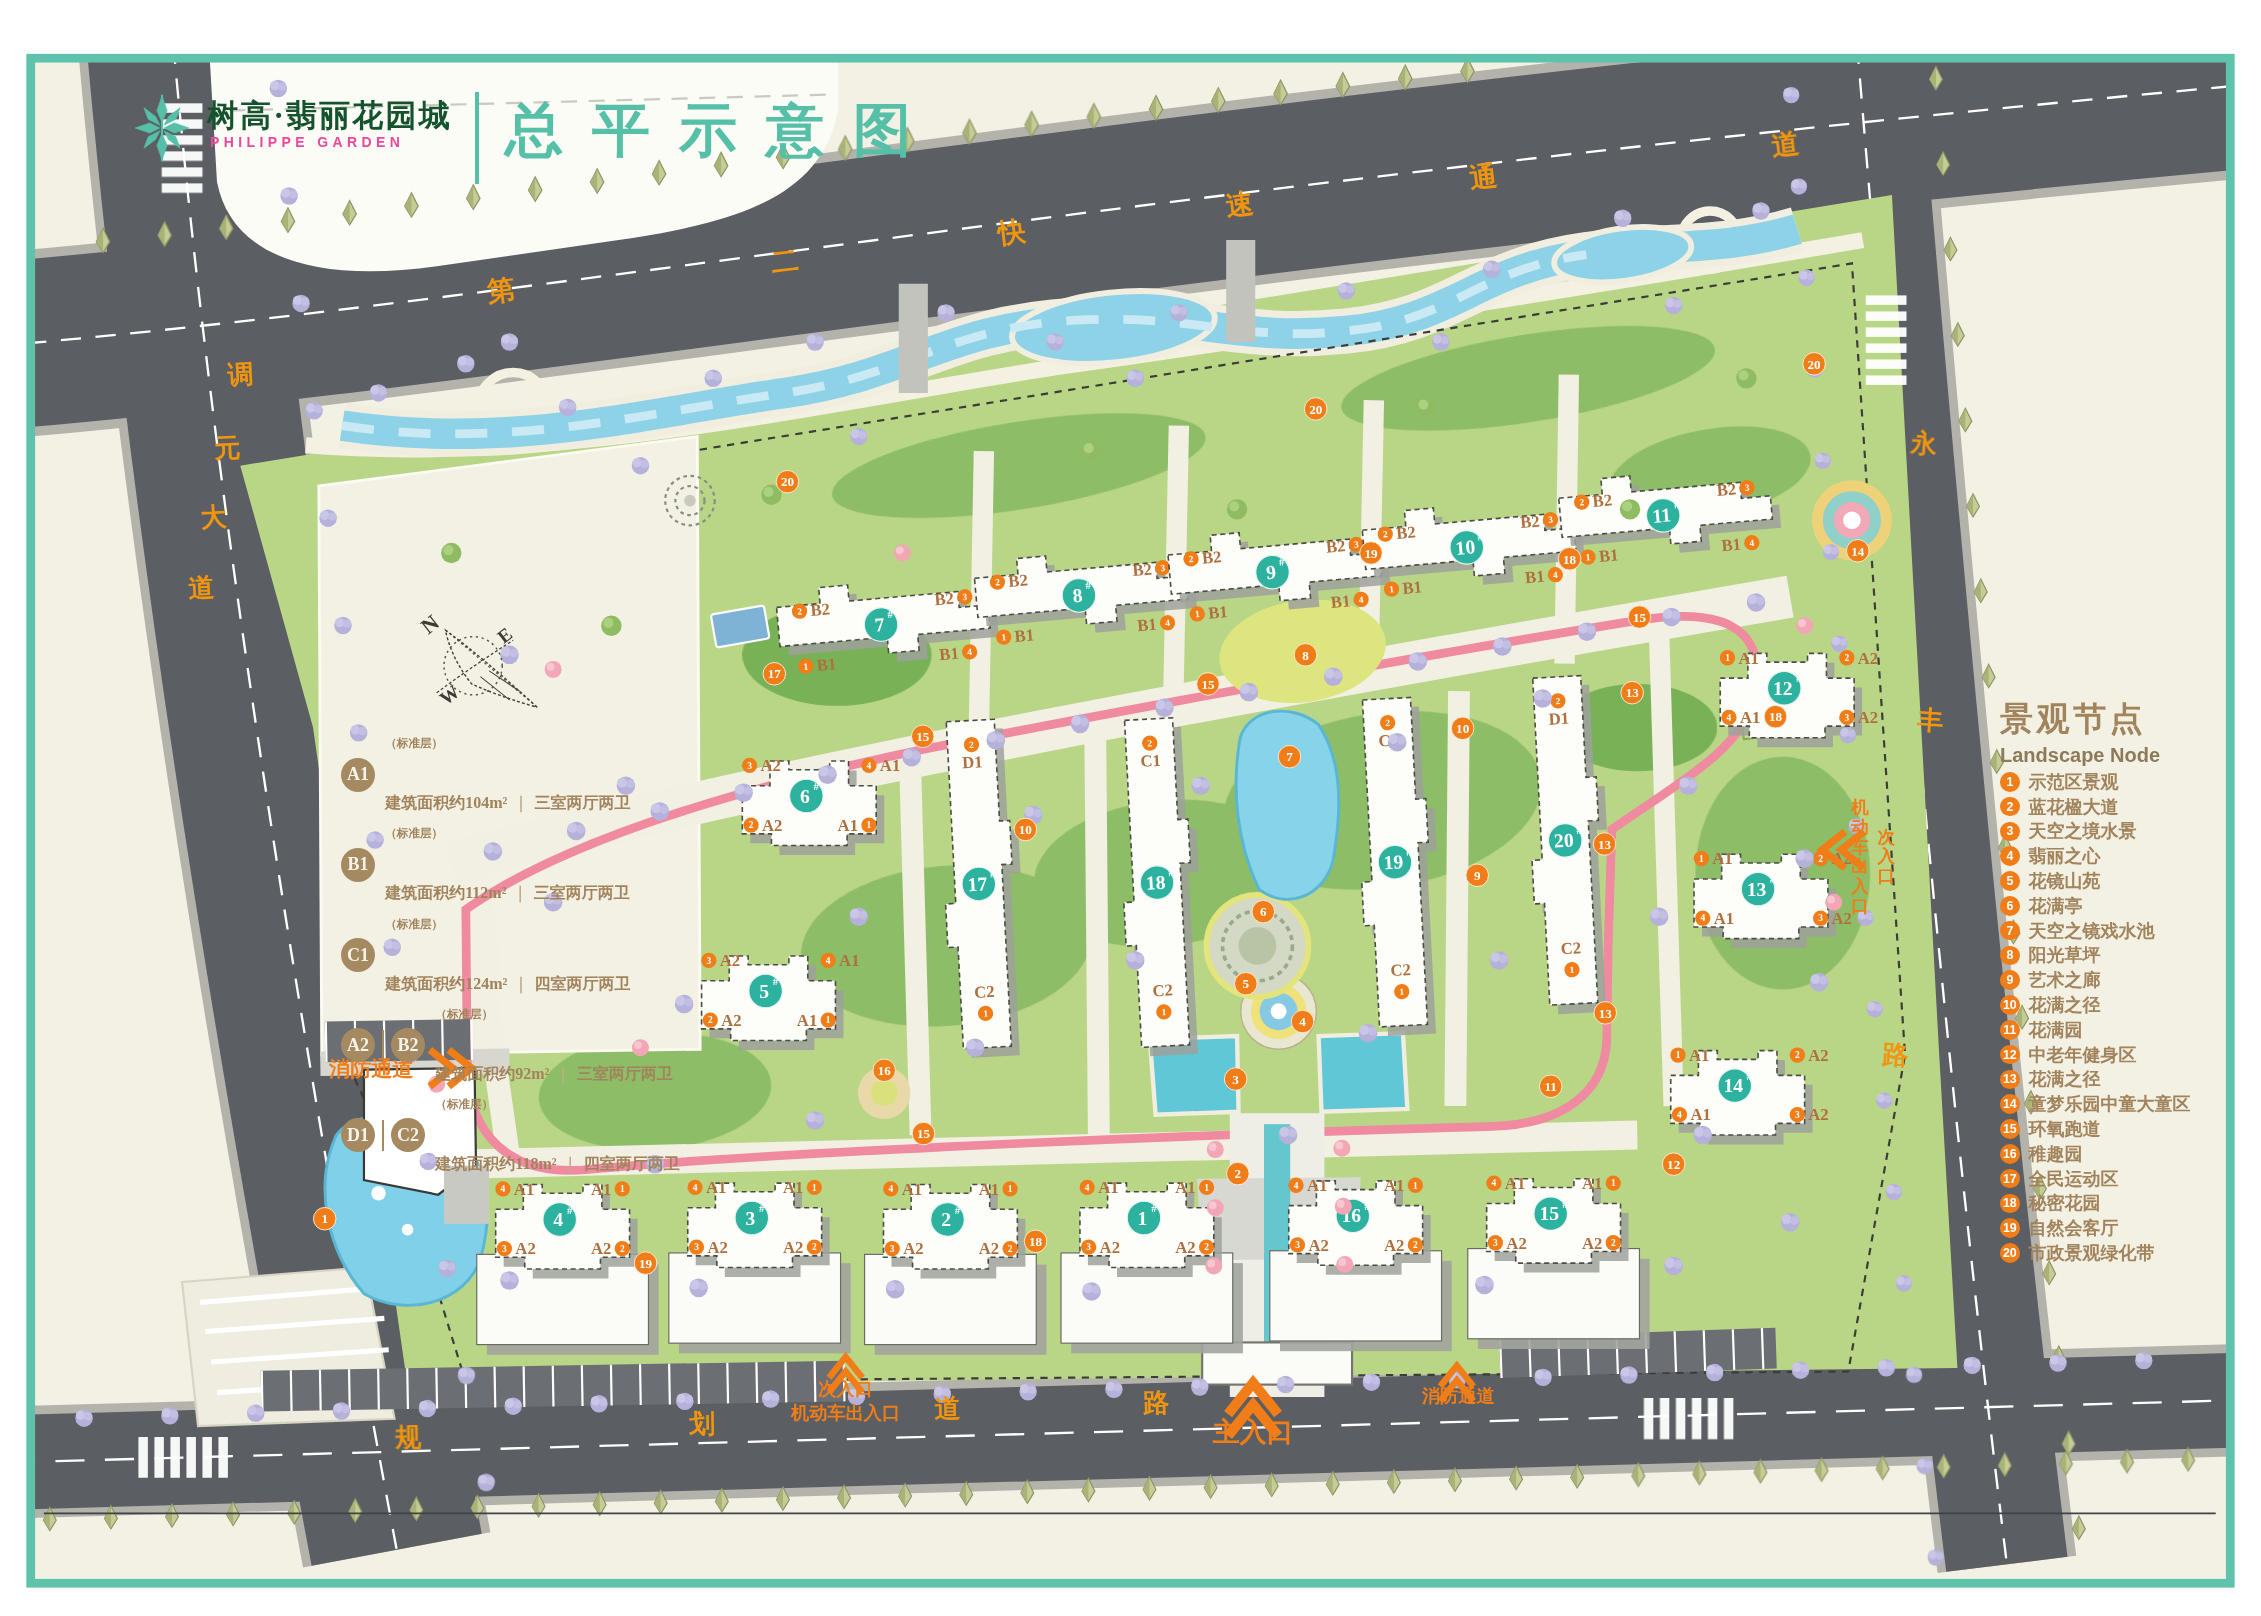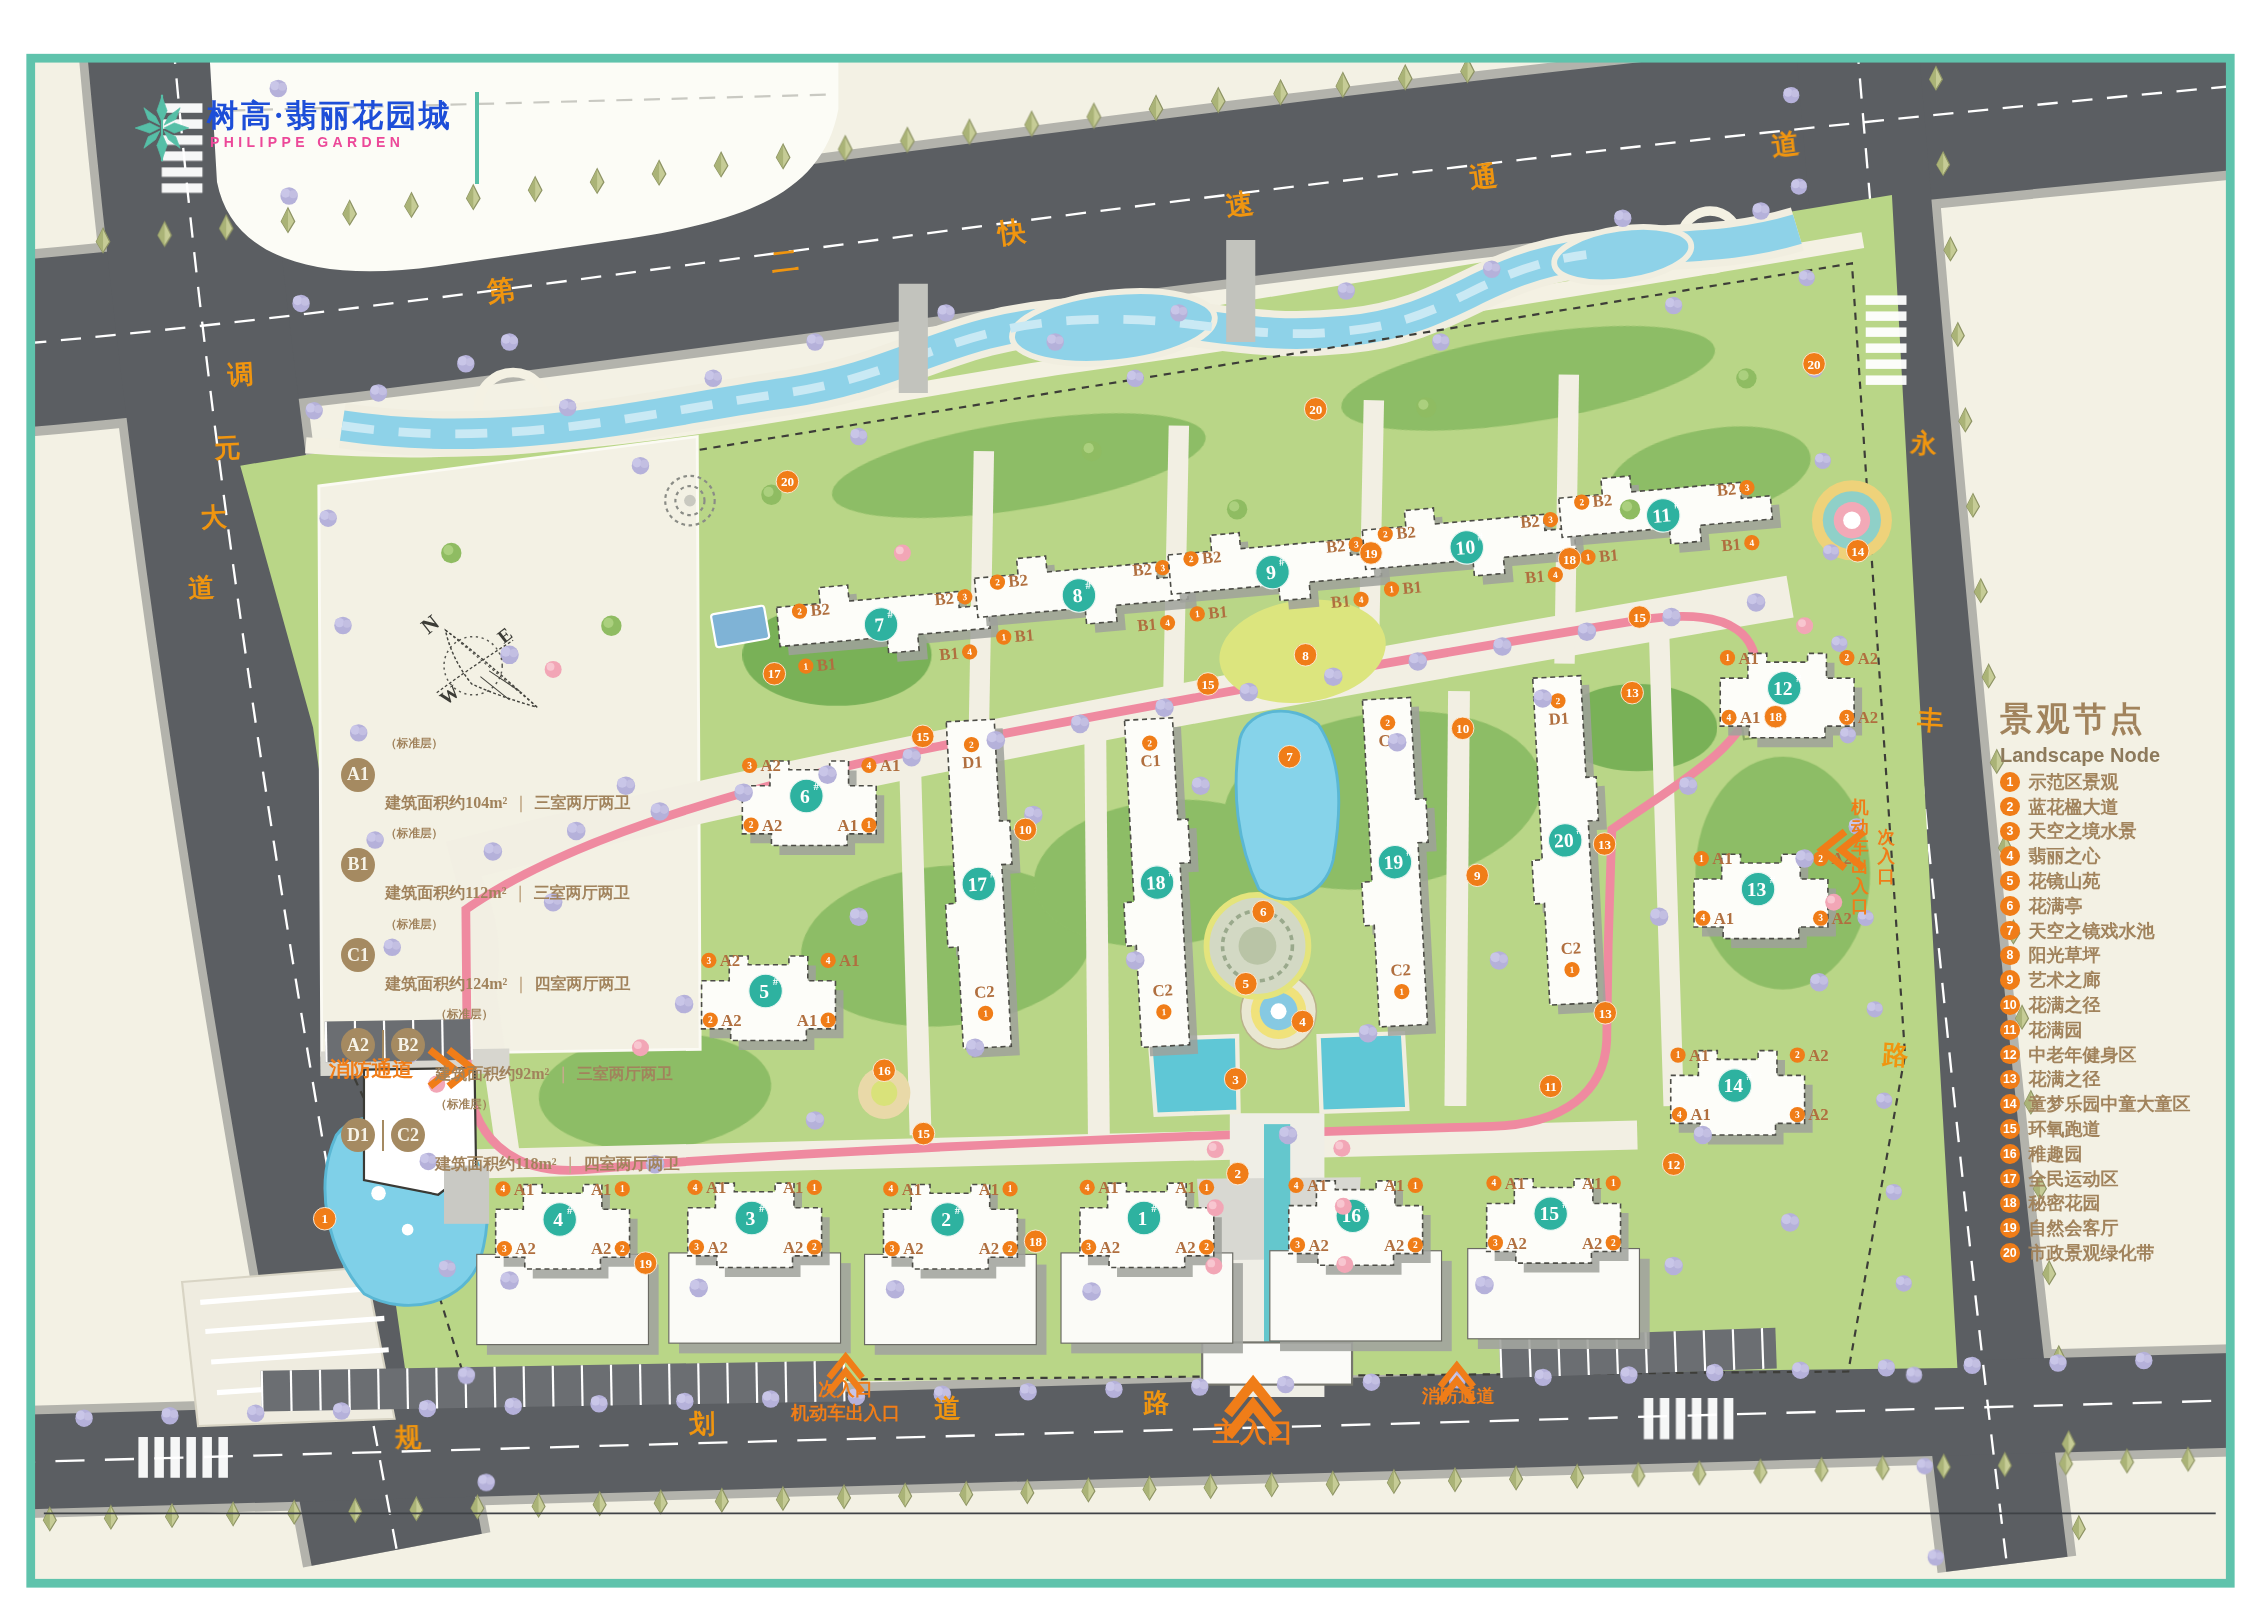--- a/index.html
+++ b/index.html
@@ -2,21 +2,21 @@
 <html style="font-size:11.6px"><head>
 <meta charset="utf-8">
 <style>
   html,body{margin:0;padding:0;}
   body{width:2261px;height:1616px;background:#ffffff;position:relative;overflow:hidden;
        font-family:"Liberation Serif","DejaVu Serif",serif;}
   #stage{position:absolute;left:0;top:0;width:2261px;height:1616px;}
   svg text{font-family:"Liberation Serif","DejaVu Serif",serif;}
   .abs{position:absolute;}
   
-  .brand-cn{left:207px;top:95px;font-size:31px;font-weight:bold;color:#1d4ed8;letter-spacing:2.2px;}
+  .brand-cn{left:207px;top:95px;font-size:31px;font-weight:bold;color:#14532d;letter-spacing:2.2px;}
   .brand-en{left:210px;top:134px;font-size:14px;font-weight:bold;color:#ec4899;letter-spacing:4.4px;
             font-family:"Liberation Sans","DejaVu Sans",sans-serif;}
   .hdr-divider{left:475px;top:92px;width:3.6px;height:92px;background:#56bfa7;}
   .page-title{left:505px;top:92px;font-size:58px;font-weight:bold;color:#56bfa7;letter-spacing:29px;white-space:nowrap;}
   
   .unit-legend{left:341px;top:722px;width:349px;color:#a1835c;}
   .unit-title{font-size:33px;font-weight:bold;letter-spacing:19px;white-space:nowrap;}
   .urow{display:flex;align-items:center;margin-top:15.3px;}
   .ubadge{width:34px;height:34px;border-radius:50%;background:#a58a61;color:#f6f3e8;font-size:18px;font-weight:bold;
           display:flex;align-items:center;justify-content:center;flex:0 0 auto;}
@@ -1148,20 +1148,21 @@
       <path d="M22,24 L38,36 L44,48 L28,40 Z"></path>
       <path d="M72,24 L56,36 L50,48 L66,40 Z"></path>
       <path d="M22,80 L38,68 L44,56 L28,64 Z"></path>
       <path d="M72,80 L56,68 L50,56 L66,64 Z"></path>
     </g>
   </g>
 </svg>
 <div class="abs brand-cn">树高·翡丽花园城</div>
 <div class="abs brand-en">PHILIPPE GARDEN</div>
 <div class="abs hdr-divider"></div>
+<div class="abs page-title">总平示意图</div>
 
 
 <div class="abs unit-legend">
   <div id="unit-rows">
         <div class="urow">
           <div class="ubadges" style="display: flex; align-items: center;">
             <div class="ubadge">A1</div>
           </div>
           <div class="utext">
             <div class="unote">（标准层）</div>

